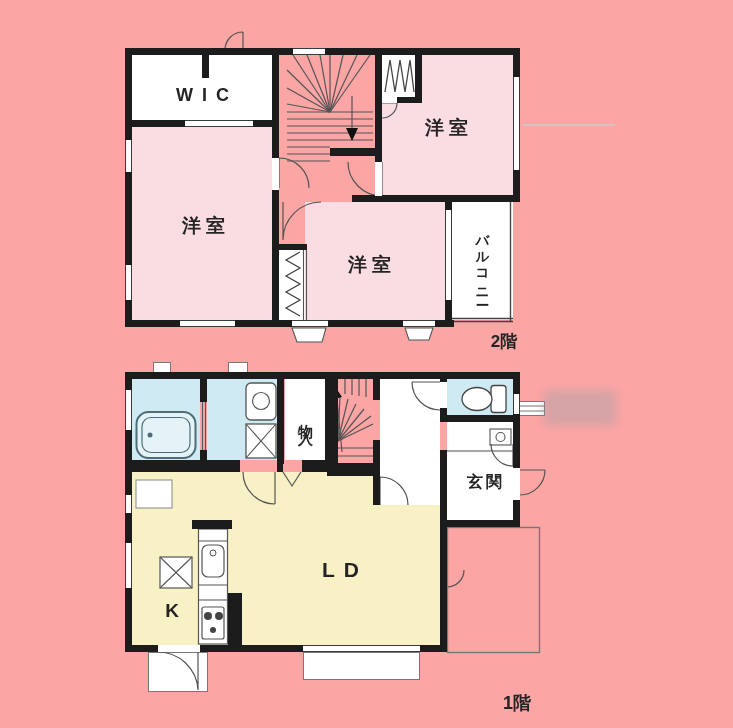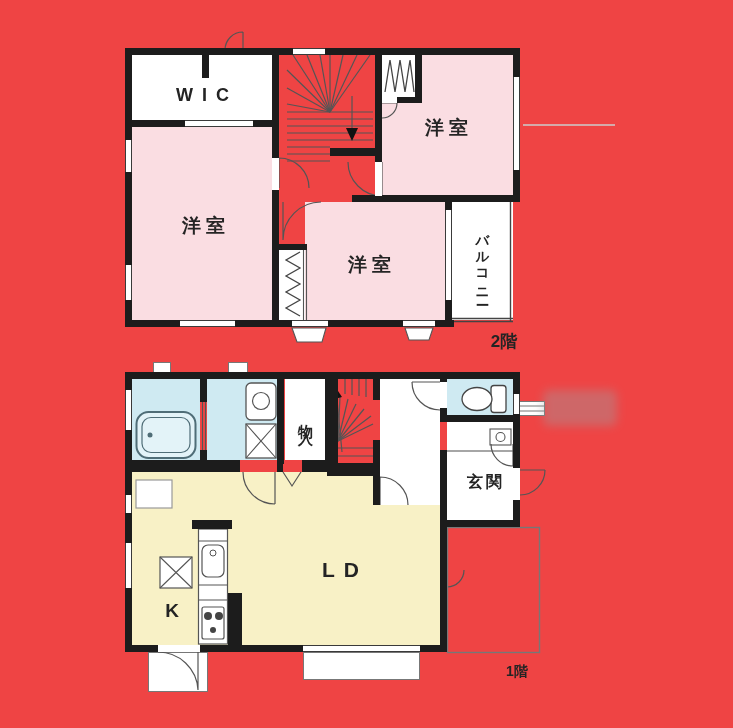--- a/index.html
+++ b/index.html
@@ -1,16 +1,16 @@
 <!DOCTYPE html>
 <html><head>
 <meta charset="utf-8">
 <style>
   html,body{margin:0;padding:0;background:#fff;}
-  #canvas{position:relative;width:733px;height:728px;background:#ef4444;overflow:hidden;
+  #canvas{position:relative;width:733px;height:728px;background:#fca5a5;overflow:hidden;
           font-family:"Liberation Sans","DejaVu Sans",sans-serif;}
   .f   {position:absolute;z-index:1;}
   .step{position:absolute;z-index:2;background:#fff;border:1.5px solid #777;box-sizing:border-box;}
   .ovl {position:absolute;left:0;top:0;z-index:3;pointer-events:none;}
   .w   {position:absolute;z-index:4;background:#1c1c1c;}
   .win-h{position:absolute;z-index:5;background:#fff;border-top:1.5px solid #3a3a3a;border-bottom:1.5px solid #3a3a3a;box-sizing:border-box;}
   .win-v{position:absolute;z-index:5;background:#fff;border-left:1.5px solid #3a3a3a;border-right:1.5px solid #3a3a3a;box-sizing:border-box;}
   .gap {position:absolute;z-index:5;background:#fff;}
   .blur{position:absolute;z-index:6;background:#9aa0a3;opacity:.38;filter:blur(5px);border-radius:6px;}
   .label{position:absolute;z-index:7;transform:translate(-50%,-50%);font-weight:bold;color:#242424;white-space:nowrap;}
@@ -249,15 +249,15 @@
   <div class="label" style="left:206px;top:226px;font-size:19px;letter-spacing:5px;">洋室</div>
   <div class="label" style="left:449px;top:128px;font-size:19px;letter-spacing:5px;">洋室</div>
   <div class="label" style="left:372px;top:265px;font-size:19px;letter-spacing:5px;">洋室</div>
   <div class="label vlabel" style="left:482px;top:262px;font-size:13.5px;letter-spacing:3px;">バルコニー</div>
   <div class="label" style="left:504px;top:341px;font-size:17px;">2階</div>
 
   <div class="label vlabel" style="left:305px;top:418px;font-size:15px;letter-spacing:6px;">物入</div>
   <div class="label" style="left:486px;top:482px;font-size:16px;letter-spacing:3px;">玄関</div>
   <div class="label" style="left:345px;top:570px;font-size:21px;letter-spacing:9px;">LD</div>
   <div class="label" style="left:172px;top:611px;font-size:19px;">K</div>
-  <div class="label" style="left:517px;top:672px;font-size:14px;">1階</div>
+  <div class="label" style="left:517px;top:703px;font-size:18px;">1階</div>
 
 </div>
 
 </body></html>

